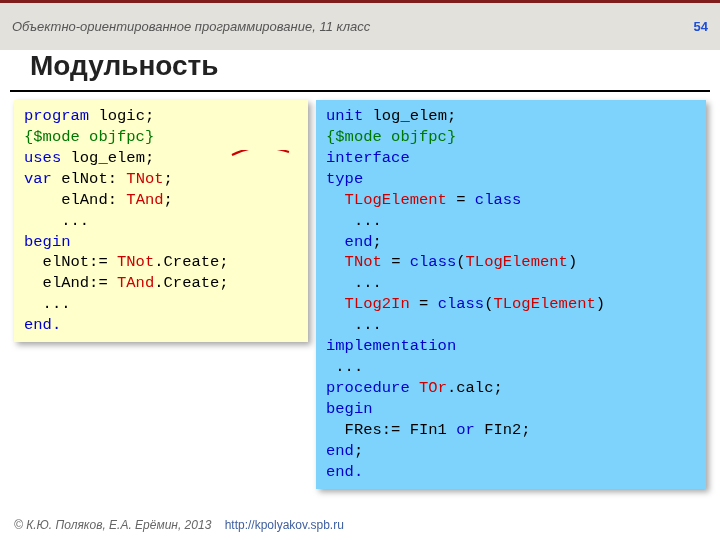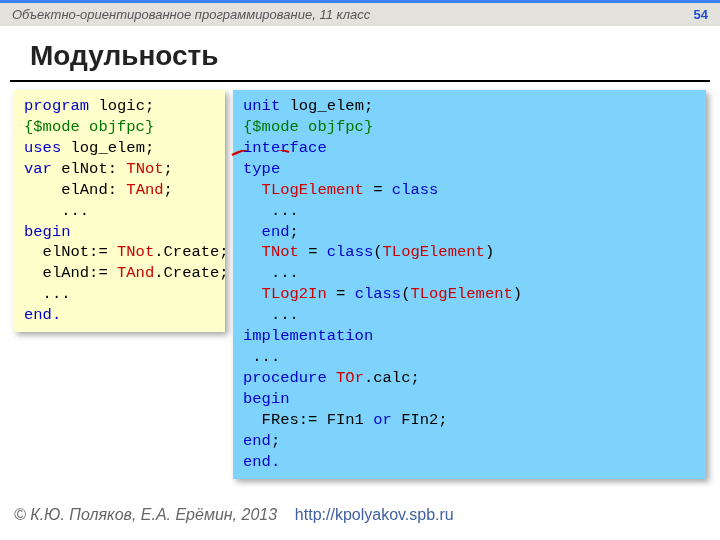--- a/index.html
+++ b/index.html
@@ -6,69 +6,69 @@
   body {
     width: 720px;
     height: 540px;
     background: #fff;
     font-family: Arial, sans-serif;
     position: relative;
     overflow: hidden;
   }
   .header-bar {
     background: #e3e1dc;
-    border-top: 3px solid #3b82f6;
-    padding: 4px 12px;
+    border-top: 3px solid #7f1d1d;
+    padding: 16px 12px;
     display: flex;
     justify-content: space-between;
     font-size: 13px;
     font-style: italic;
     color: #555;
   }
   .page-num { font-weight: bold; font-style: normal; color: #1d4ed8; }
   .title {
     font-size: 28px;
     font-weight: bold;
     font-family: Arial, sans-serif;
     color: #222;
-    padding: 14px 20px 8px 20px;
+    padding: 0 20px 8px 20px;
     border-bottom: 2px solid #000;
     margin: 0 10px;
   }
   .content {
     display: flex;
     gap: 8px;
     padding: 8px 14px;
   }
   .code-box {
     font-family: "Courier New", monospace;
     font-size: 15.5px;
     line-height: 1.35;
     padding: 6px 10px;
     box-shadow: 3px 3px 6px rgba(0,0,0,0.35);
     white-space: pre;
     position: relative;
   }
   .left-box {
     background: #ffffcc;
-    width: 211px;
+    width: 294px;
     align-self: flex-start;
   }
   .right-box {
     background: #7dd3fc;
     flex: 1;
   }
   .kw-blue { color: #0000cc; }
   .kw-green { color: #007700; }
   .kw-red { color: #cc0000; }
   .footer {
     position: absolute;
-    bottom: 16px;
+    bottom: 8px;
     left: 14px;
-    font-size: 16px;
+    font-size: 12px;
     color: #666;
     font-style: italic;
     text-align: center;
   }
   .footer a { color: #4060a0; text-decoration: none; font-style: normal; }
   .connector {
     position: absolute;
     top: 150px;
     left: 227px;
     width: 70px;

